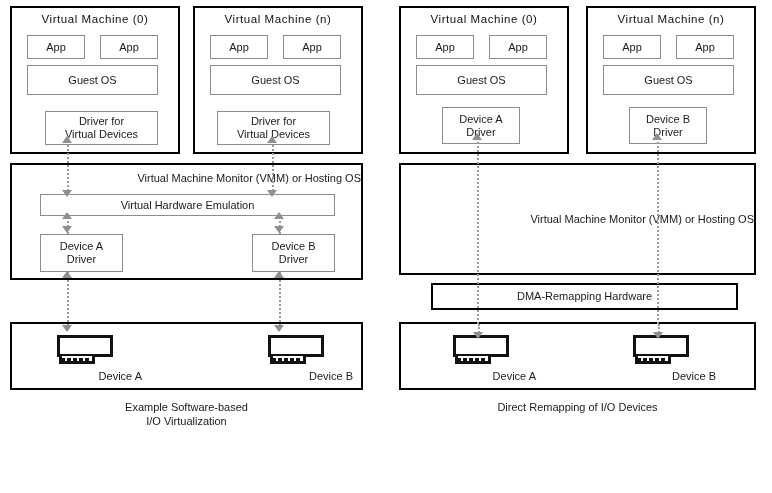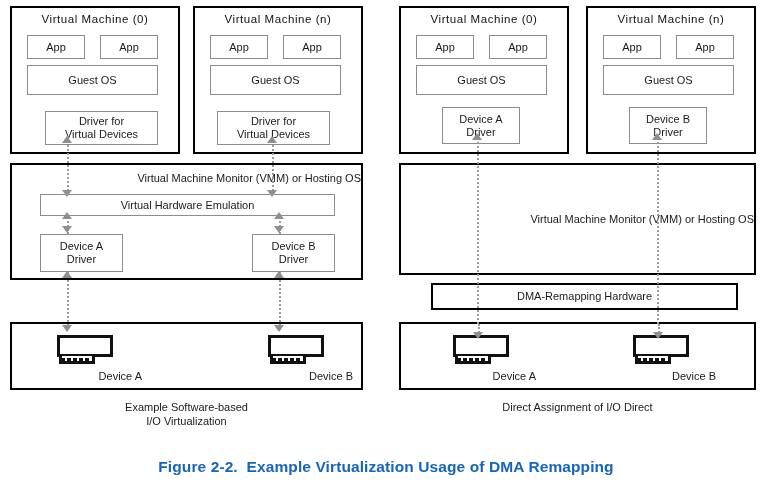--- a/index.html
+++ b/index.html
@@ -292,17 +292,16 @@
     <div class="dline" style="left:257px; top:0px; height:12px;"></div>
     <div class="arw arw-d" style="left:252px; top:8px;"></div>
   </div>
 
   <div class="dline" style="left:477px; top:135px; height:189px;"></div>
   <div class="arw arw-u" style="left:472px; top:133px;"></div>
 
   <div class="dline" style="left:657px; top:135px; height:189px;"></div>
   <div class="arw arw-u" style="left:652px; top:133px;"></div>
 
-  <div class="panel-cap" style="left:399px; width:357px; top:400px;">Direct Assignment of I/O Direct</div>
-
-  <div id="caption">Figure 2-2.  Example Virtualization Usage of DMA Remapping</div>
+  <div class="panel-cap" style="left:399px; width:357px; top:400px;">Direct Remapping of I/O Devices</div>
+
 
 </div>
 
 </body></html>

